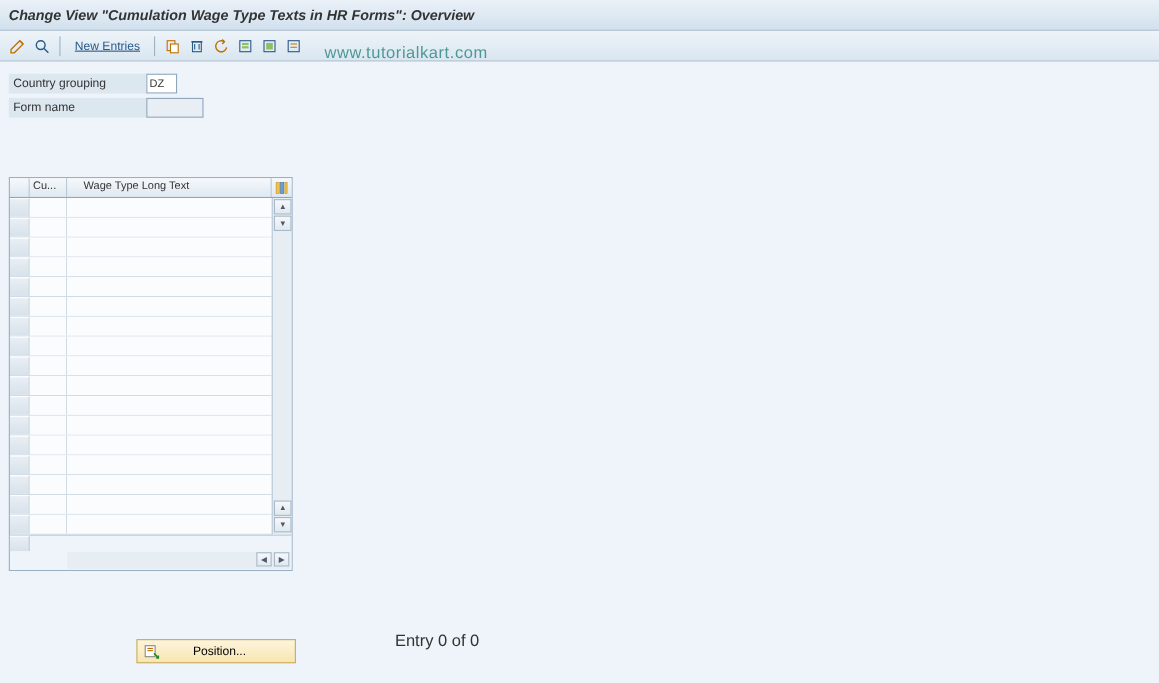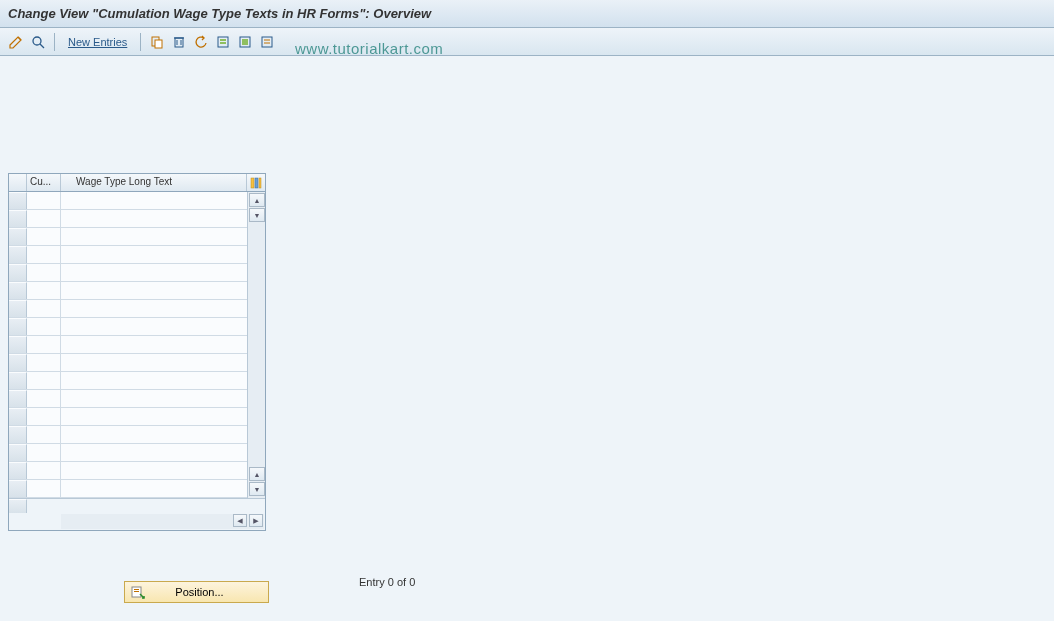--- a/index.html
+++ b/index.html
@@ -97,21 +97,21 @@
       border: 1px solid #8fa7bc;
       background: #fff;
       padding: 1px 2px;
       font-size: 10px;
       font-family: inherit;
       color: #333;
     }
     .form-input-wide { width: 52px; background:#e8eef4; }
     .table-container {
       position: absolute;
-      top: 117px;
+      top: 105px;
       left: 8px;
       width: 258px;
       border: 1px solid #8fa7bc;
       background: #fff;
     }
     .table-header {
       display: flex;
       border-bottom: 1px solid #8fa7bc;
       background: linear-gradient(to bottom, #f5f8fb, #dfe9f1);
       height: 18px;
@@ -231,21 +231,21 @@
       margin-top:20px;
     }
     .position-btn .ico {
       width:14px;height:14px;display:inline-flex;
     }
     .position-btn span.lbl {
       flex:1; text-align:center; padding-right:14px;
     }
     .entry-text {
       margin-left: 90px;
-      font-size: 11px;
+      font-size: 15px;
       color: #333;
     }
     svg { display:block; }
   </style>
 </head>
 <body>
 
 <div class="title-bar">
   <span class="title-bar-text">Change View "Cumulation Wage Type Texts in HR Forms": Overview</span>
 </div>
@@ -304,20 +304,30 @@
         <rect x="2" y="2" width="10" height="10" fill="none" stroke="#2a5a8a"></rect>
         <line x1="4" y1="5" x2="10" y2="5" stroke="#c07000"></line>
         <line x1="4" y1="8" x2="10" y2="8" stroke="#c07000"></line>
       </svg>
   </div>
 </div>
 
 <div class="watermark">www.tutorialkart.com</div>
 
 <div class="content">
+  <div class="form-fields">
+    <div class="form-row">
+      <div class="form-label">Country grouping</div>
+      <input class="form-input" value="DZ" style="">
+    </div>
+    <div class="form-row">
+      <div class="form-label">Form name</div>
+      <input class="form-input form-input-wide" value="" style="">
+    </div>
+  </div>
 
   <div class="table-container">
     <div class="table-header">
       <div class="th-sel"></div>
       <div class="th-col1">Cu...</div>
       <div class="th-col2">Wage Type Long Text</div>
       <div class="th-cfg">
         <svg width="12" height="12">
             <rect x="1" y="1" width="3" height="10" fill="#f6c040" stroke="#b88a20" stroke-width="0.5"></rect>
             <rect x="5" y="1" width="3" height="10" fill="#6a9ed4" stroke="#3a6a9a" stroke-width="0.5"></rect>

